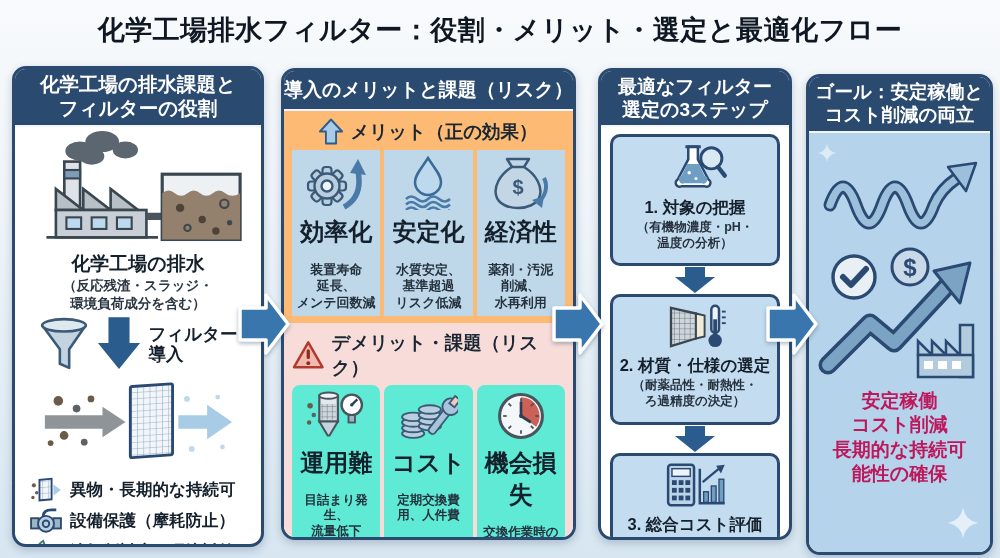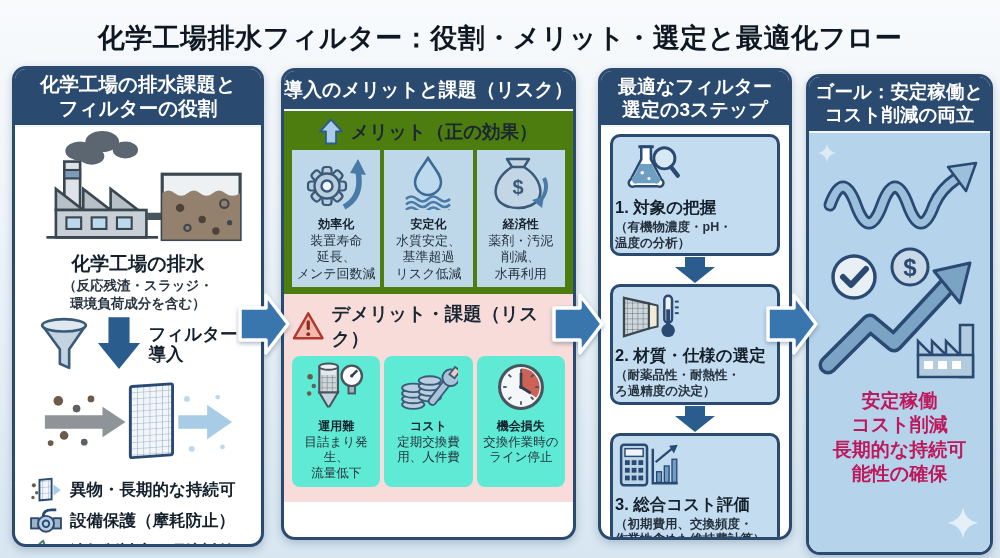--- a/index.html
+++ b/index.html
@@ -2,21 +2,21 @@
 <html><head>
 <meta charset="utf-8">
 <style>
   * { margin:0; padding:0; box-sizing:border-box; }
   html,body { width:1000px; }
   body { font-family:"Liberation Sans","DejaVu Sans",sans-serif; }
   .canvas { position:relative; width:1000px; height:558px; overflow:hidden;
             background:linear-gradient(180deg,#f8fafc 0%,#eef4f9 38%,#d7e6f1 100%); }
   .bg-sparkle { position:absolute; opacity:.55; pointer-events:none; }
 
-  .title { position:absolute; top:20px; left:0; width:100%; text-align:center;
+  .title { position:absolute; top:12px; left:0; width:100%; text-align:center;
            font-size:27px; font-weight:800; color:#0e1722; letter-spacing:.5px; }
 
   .col { position:absolute; border:3.5px solid #2a4a70; border-radius:14px; background:#ffffff;
          overflow:hidden; box-shadow:0 3px 8px rgba(30,60,90,.25); }
   .col-header { background:#2a4a70; color:#ffffff; font-weight:800; text-align:center;
                 display:flex; align-items:center; justify-content:center;
                 white-space:pre-line; line-height:1.22; border-bottom:2.5px solid #f2f6fa; }
 
   .pre { white-space:pre-line; }
 
@@ -28,38 +28,38 @@
   .ww-sub { font-size:13.5px; font-weight:700; color:#2a3짜642; color:#2a3642; text-align:center; line-height:1.3; }
   .filter-row { display:flex; align-items:center; gap:6px; margin:4px 0 2px; }
   .filter-label { font-size:17.5px; font-weight:800; color:#14202c; line-height:1.15; }
   .bullets { list-style:none; width:100%; margin-top:3px; }
   .bullets li { display:flex; align-items:center; gap:7px; margin:3px 0 3px 6px; }
   .bullets .blabel { font-size:16.5px; font-weight:800; color:#14202c; }
 
   
   .c2 { left:281px; top:68px; width:295px; height:472px; }
   .c2 .col-header { height:40px; font-size:19px; }
-  .sec-merit { background:#4d7c0f; padding:5px 8px 7px; }
+  .sec-merit { background:#fdba74; padding:5px 8px 7px; }
   .sec-demerit { background:#f7dcda; padding:5px 8px 15px; }
   .sec-title { display:flex; align-items:center; justify-content:center; gap:7px;
                font-size:18.5px; font-weight:800; color:#1a2733; padding:2px 0 5px; }
   .cards { display:grid; grid-template-columns:1fr 1fr 1fr; gap:4px; }
   .card { text-align:center; padding:6px 2px 5px; }
   .card-m { background:#bed8ea; }
   .card-d { background:#5eead4; border-radius:8px; }
-  .card h3 { font-size:12px; font-weight:800; color:#14202c; margin-top:2px; }
-  .card .desc { font-size:13px; font-weight:400; color:#25313d; line-height:1.25; margin-top:0; }
+  .card h3 { font-size:24px; font-weight:800; color:#14202c; margin-top:2px; }
+  .card .desc { font-size:13px; font-weight:700; color:#25313d; line-height:1.25; margin-top:14px; }
   .card-d .desc { font-size:12.5px; }
 
   
   .c3 { left:598px; top:68px; width:194px; height:472px; }
   .c3 .col-header { height:56px; font-size:19px; }
   .c3-body { padding:7px 9px; display:flex; flex-direction:column; align-items:center; }
   .step { width:100%; background:#c4dcf0; border:3px solid #2a4a70; border-radius:10px;
-          padding:5px 2px 2px; }
+          text-align:center; padding:5px 2px 12px; }
   .step h3 { font-size:16.5px; font-weight:800; color:#14202c; margin-top:1px; }
   .step .desc { font-size:12.5px; font-weight:700; color:#25313d; line-height:1.25; margin-top:1px; }
   .step-arrow { margin:1px 0; }
 
   
   .c4 { left:806px; top:66px; width:187px; height:481px;margin-top:8px; }
   .c4 .col-header { height:56px; font-size:18.5px; }
   .c4-body { background:#b5d3ea; height:calc(100% - 56px); position:relative;
              display:flex; flex-direction:column; align-items:center; }
   .goal-text { font-size:19px; font-weight:800; color:#be185d; text-align:center;

